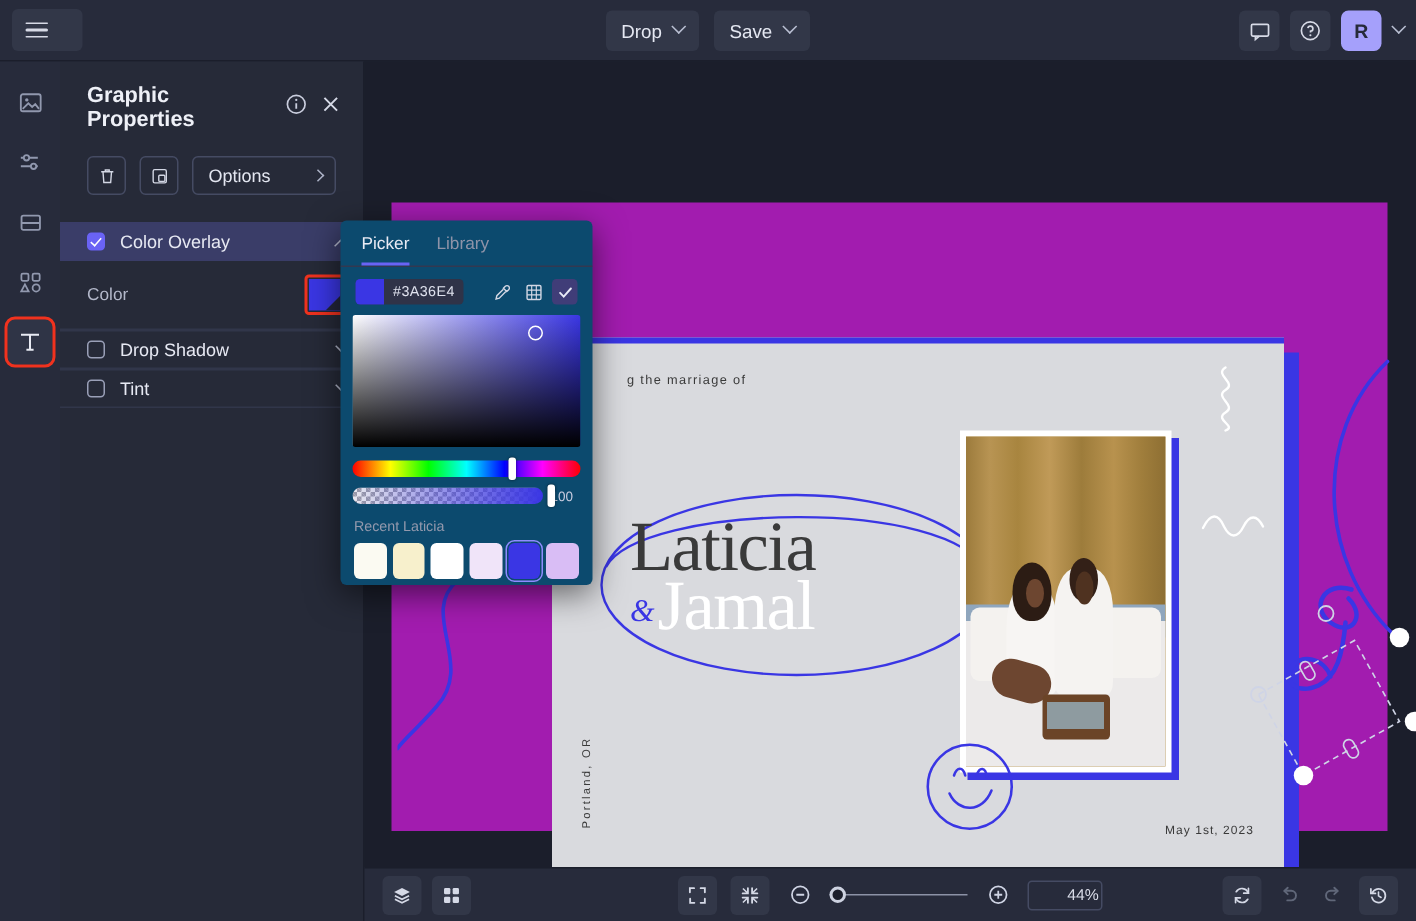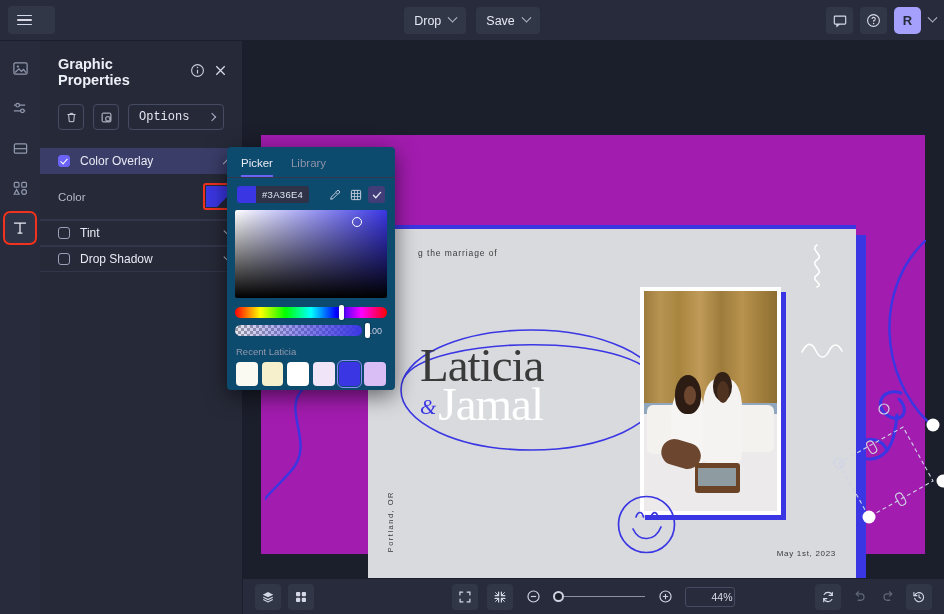--- a/index.html
+++ b/index.html
@@ -72,21 +72,21 @@
   .panel {
     position: absolute; left: 40px; top: 41px; width: 203px; height: 573px;
     background: #262a38; border-right: 1px solid #1b1e2b;
   }
   .panel-head {
     display: flex; align-items: center; padding: 15px 14px 0 18px;
   }
   .panel-title { color: #eef0f7; font-size: 14.5px; font-weight: bold; flex: 1; }
   .panel-head .pi { margin-left: 8px; }
 
-  .tool-row { display: flex; gap: 9px; padding: 16px 18px 0 18px; font-family: Liberation Mono, monospace; }
+  .tool-row { display: flex; gap: 9px; padding: 16px 18px 0 18px; }
   .sq-btn {
     width: 26px; height: 26px; border: 1px solid #454b63; border-radius: 4px;
     display: flex; align-items: center; justify-content: center; background: #262a38;
   }
   .options-btn {
     flex: 1; height: 26px; border: 1px solid #454b63; border-radius: 4px;
     display: flex; align-items: center; padding: 0 8px 0 10px;
     color: #e3e6f0; font-size: 12px;
   }
   .options-btn .arrow {
@@ -401,27 +401,27 @@
 
       <div class="color-row">
         <span class="lbl">Color</span>
         <span class="swatch-wrap">
           <span class="swatch"></span>
         </span>
       </div>
 
       <div class="sect">
         <span class="cb"></span>
-        <span class="sect-label">Tint</span>
+        <span class="sect-label">Drop Shadow</span>
         <span class="caret down"></span>
       </div>
 
       <div class="sect">
         <span class="cb"></span>
-        <span class="sect-label">Drop Shadow</span>
+        <span class="sect-label">Tint</span>
         <span class="caret down"></span>
       </div>
     </div>
   </div>
 
   <div class="stage">
     <div class="art-white">
 
       <div class="card-shadow"></div>
 

